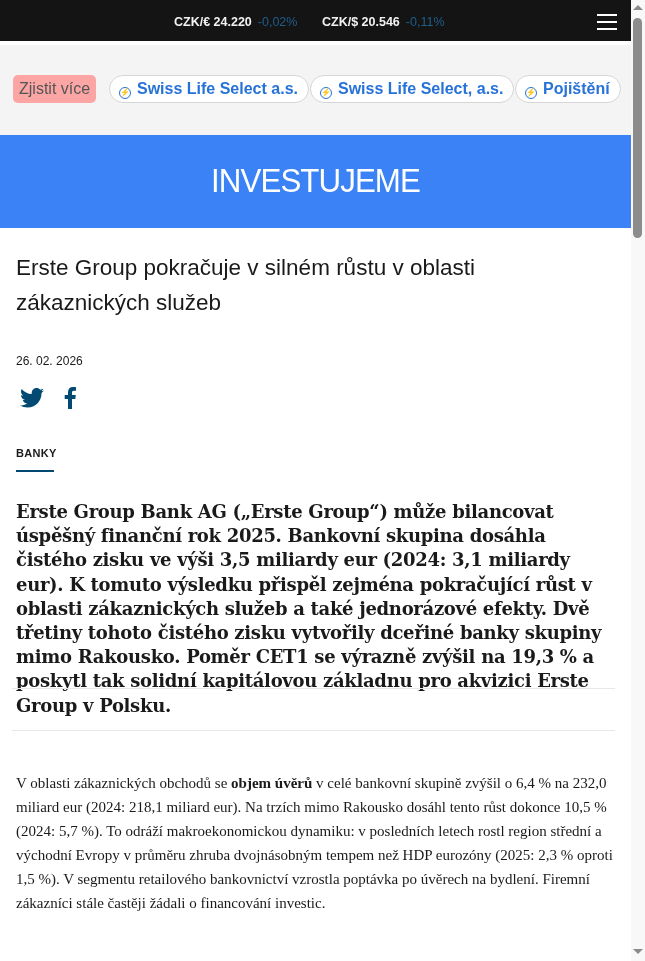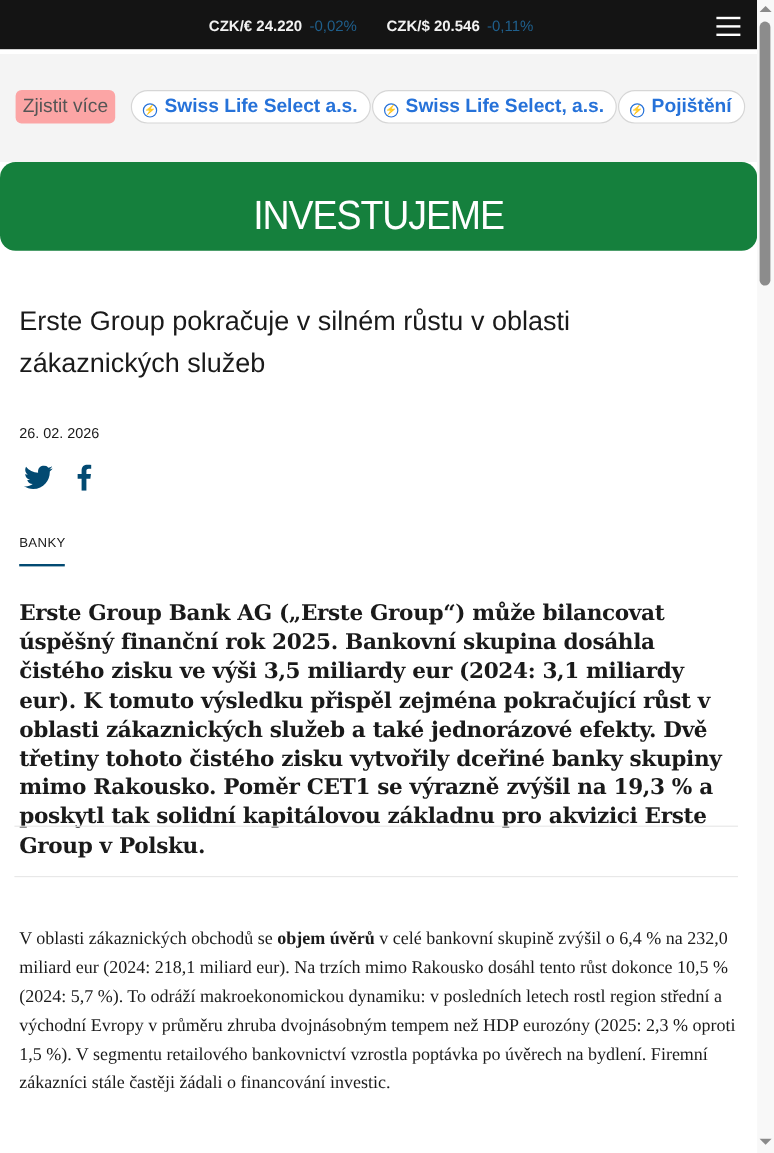--- a/index.html
+++ b/index.html
@@ -26,35 +26,35 @@
       position: absolute; top: 75px; height: 26px; border: 1px solid #d6d6d6; border-radius: 14px;
       background: #fff; color: #2672d9; font-size: 16px; font-weight: bold; line-height: 26px;
       padding: 0 10px 0 9px; white-space: nowrap; cursor: pointer;
     }
     .chip .bolt {
       display: inline-block; width: 10px; height: 10px; border: 1.5px solid #2672d9; border-radius: 50%;
       position: relative; top: 1px; margin-right: 6px; font-size: 8px; line-height: 10px; text-align: center;
     }
 
     
-    .banner { position: absolute; left: 0; top: 135px; width: 631px; height: 74px; background: #15803d; border-radius: 13px; }
+    .banner { position: absolute; left: 0; top: 135px; width: 631px; height: 93px; background: #3b82f6; }
     .banner .logo {
       position: absolute; left: 0; width: 631px; top: 26px; text-align: center; color: #fff;
       font-family: "Liberation Sans", sans-serif; font-size: 34px; letter-spacing: -1px; transform: scaleX(0.92);
     }
 
     
     .title {
       position: absolute; left: 16px; top: 250px; width: 560px; margin: 0;
       font-size: 22.5px; line-height: 35px; font-weight: normal; color: #1a1a1a;
     }
     .date { position: absolute; left: 16px; top: 354px; font-size: 12px; color: #1a1a1a; }
     .social-twitter { position: absolute; left: 20px; top: 388px; width: 24px; height: 20px; cursor: pointer; }
     .social-fb { position: absolute; left: 62px; top: 387px; width: 16px; height: 22px; cursor: pointer; }
-    .tag { position: absolute; left: 16px; top: 447px; font-size: 11px; font-weight: normal; color: #1a1a1a; letter-spacing: 0.3px; cursor: pointer; text-align: center; }
+    .tag { position: absolute; left: 16px; top: 447px; font-size: 11px; font-weight: bold; color: #1a1a1a; letter-spacing: 0.3px; cursor: pointer; text-align: center; }
     .tag-underline { position: absolute; left: 16px; top: 470px; width: 38px; height: 2px; background: #024a72; }
 
     .lead {
       position: absolute; left: 16px; top: 500px; width: 600px; margin: 0;
       font-family: "DejaVu Serif", serif; font-weight: bold; font-size: 18px; line-height: 24.2px; color: #1a1a1a;
       letter-spacing: -0.3px;
     }
     .hr { position: absolute; left: 12px; width: 603px; height: 1px; background: #e8e8e8; }
 
     .body-p {

